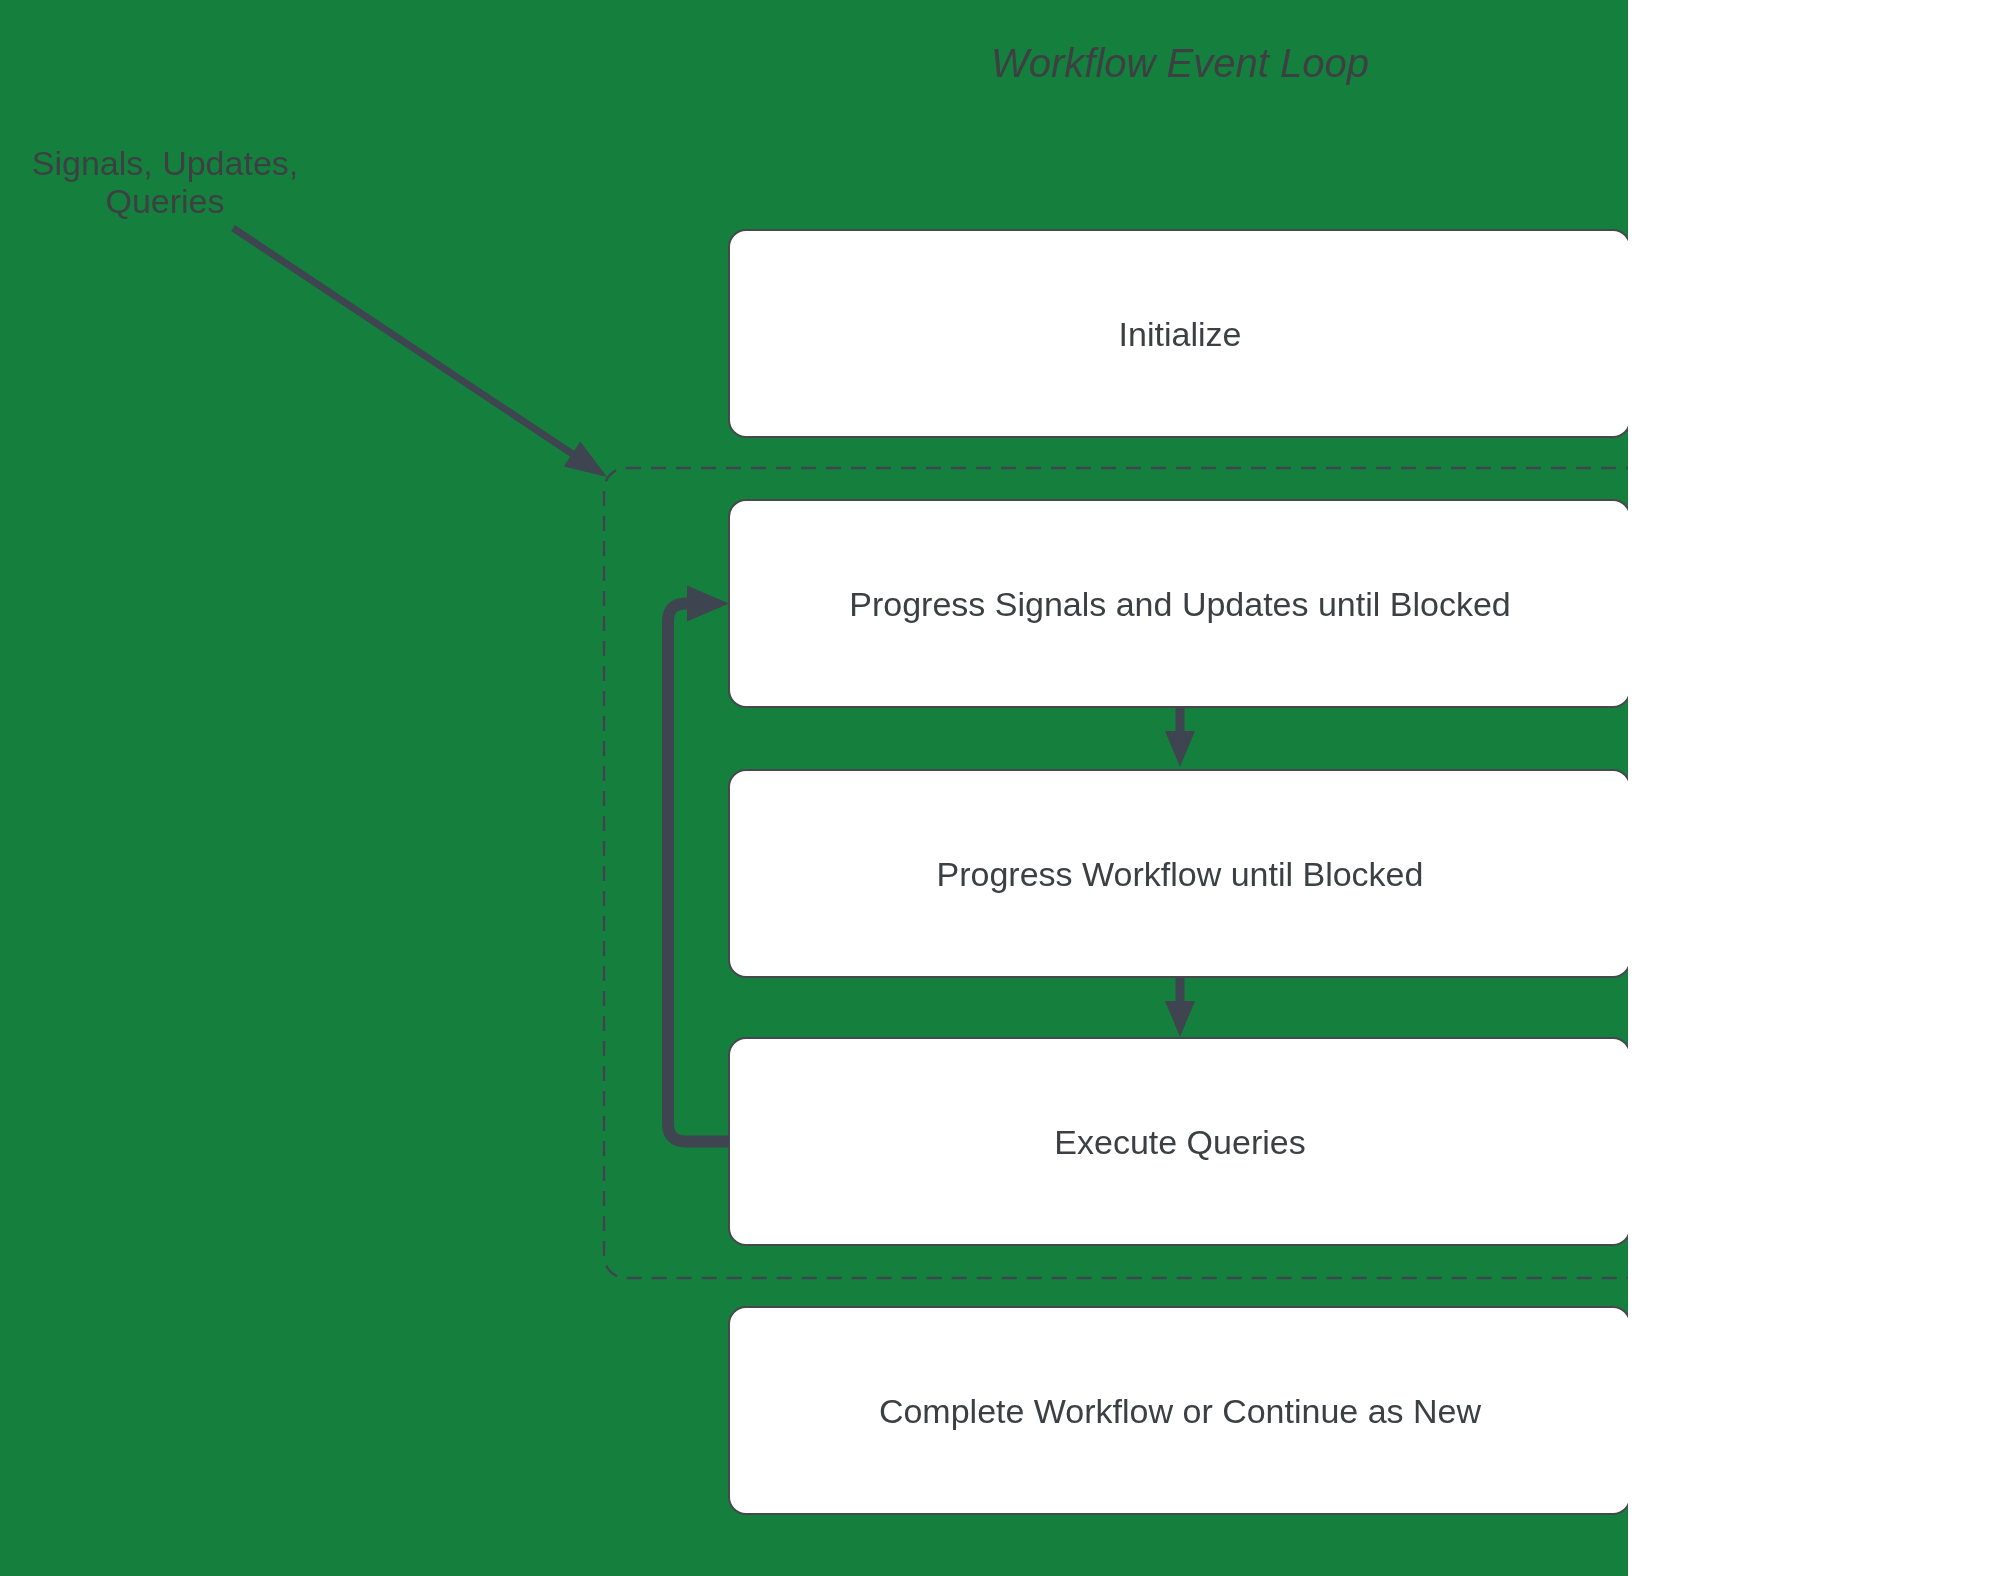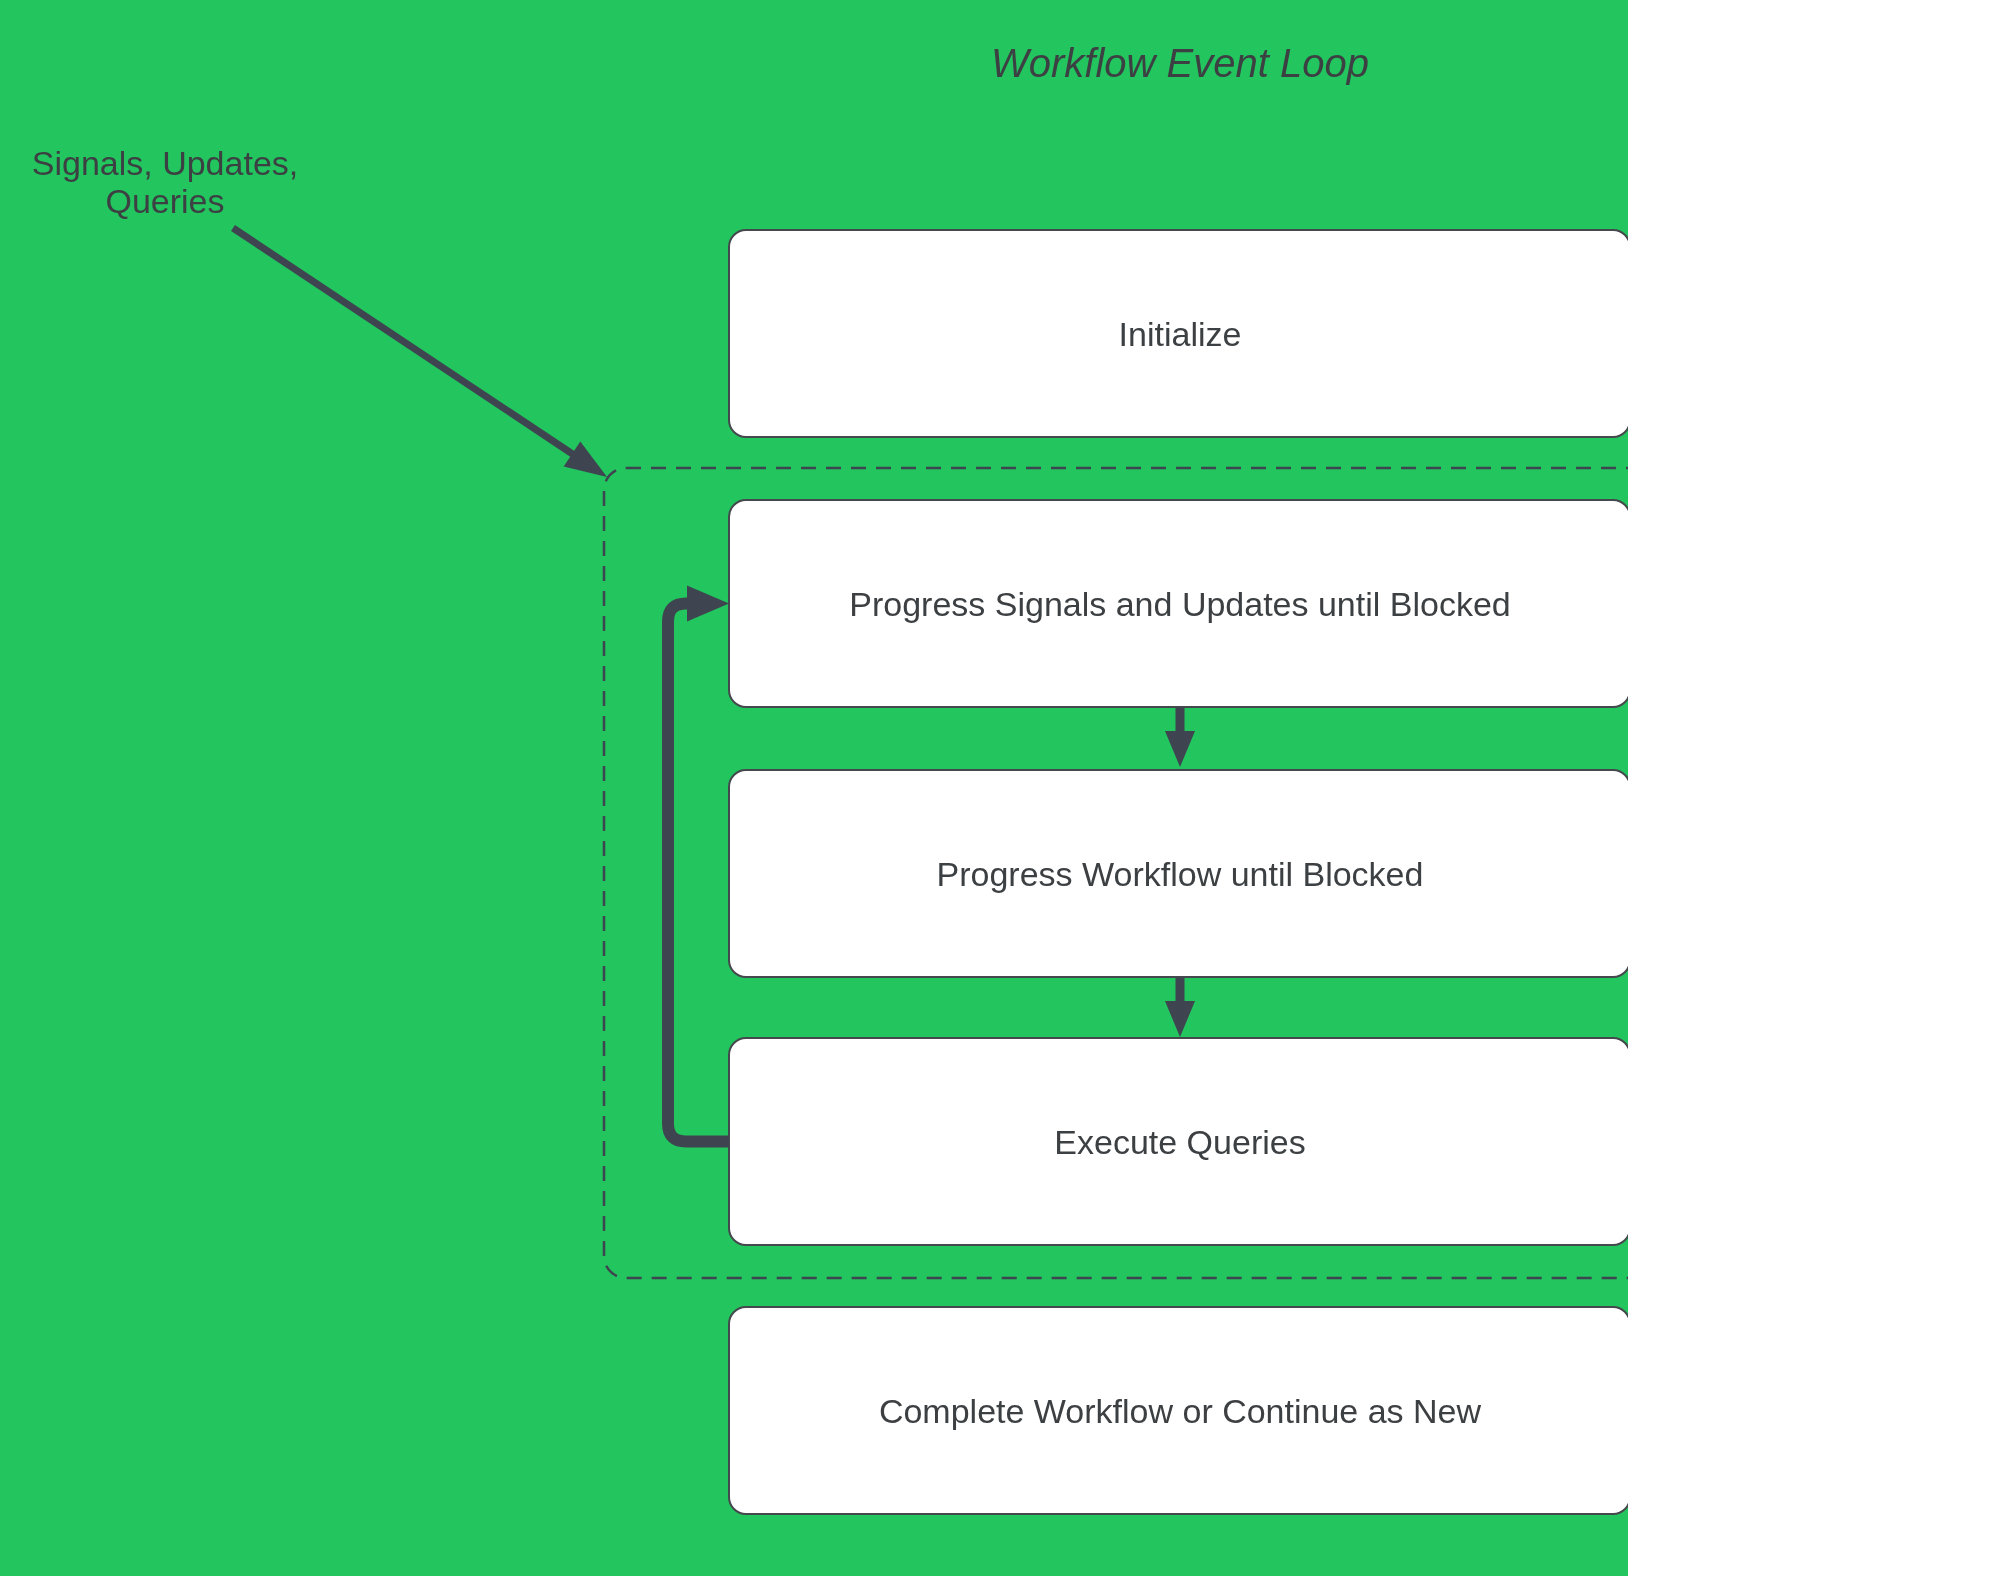--- a/index.html
+++ b/index.html
@@ -4,21 +4,21 @@
 <style>
   html, body {
     margin: 0;
     padding: 0;
     background: #ffffff;
   }
   .stage {
     position: relative;
     width: 1628px;
     height: 1576px;
-    background: #22c55e;
+    background: #15803d;
     font-family: "Liberation Sans", sans-serif;
     overflow: hidden;
   }
   svg { display: block; }
 
   .node-box {
     fill: #ffffff;
     stroke: #45484d;
     stroke-width: 2;
   }

